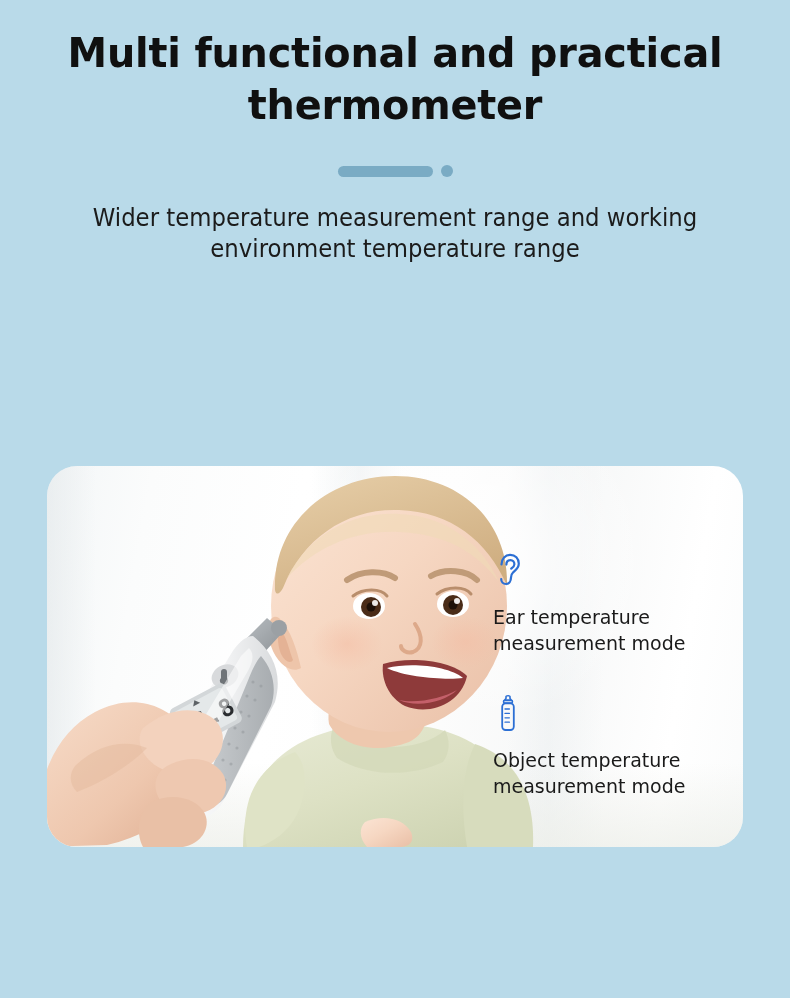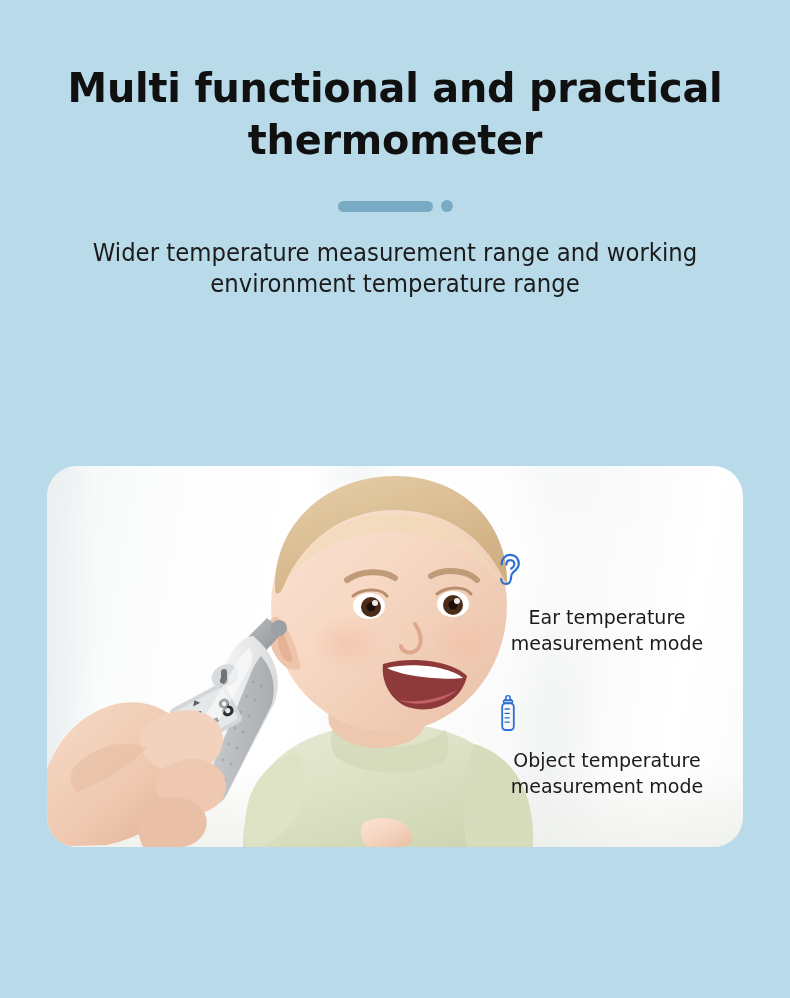--- a/index.html
+++ b/index.html
@@ -10,21 +10,21 @@
     width: 790px;
     height: 998px;
     background: #b9dae9;
     font-family: "Liberation Sans", sans-serif;
     overflow: hidden;
     position: relative;
   }
 
   
   .header {
-    padding-top: 62px;
+    padding-top: 27px;
     text-align: center;
   }
   .title {
     font-family: "DejaVu Sans", sans-serif;
     font-weight: 700;
     font-size: 41px;
     line-height: 1.27;
     color: #101010;
     letter-spacing: -0.2px;
     margin: 0 auto;
@@ -128,21 +128,21 @@
   }
   .baby svg { display: block; width: 100%; height: 100%; }
 
   
   .features {
     position: absolute;
     left: 446px;
     top: 85px;
     width: 240px;
   }
-  .feature { margin-bottom: 38px; text-align: center; }
+  .feature { margin-bottom: 38px; }
   .feature-icon {
     width: 30px;
     height: 40px;
     margin-bottom: 14px;
   }
   .feature-icon svg { display: block; width: 100%; height: 100%; }
   .feature-label {
     font-family: "DejaVu Sans", sans-serif;
     font-size: 20px;
     line-height: 1.28;

